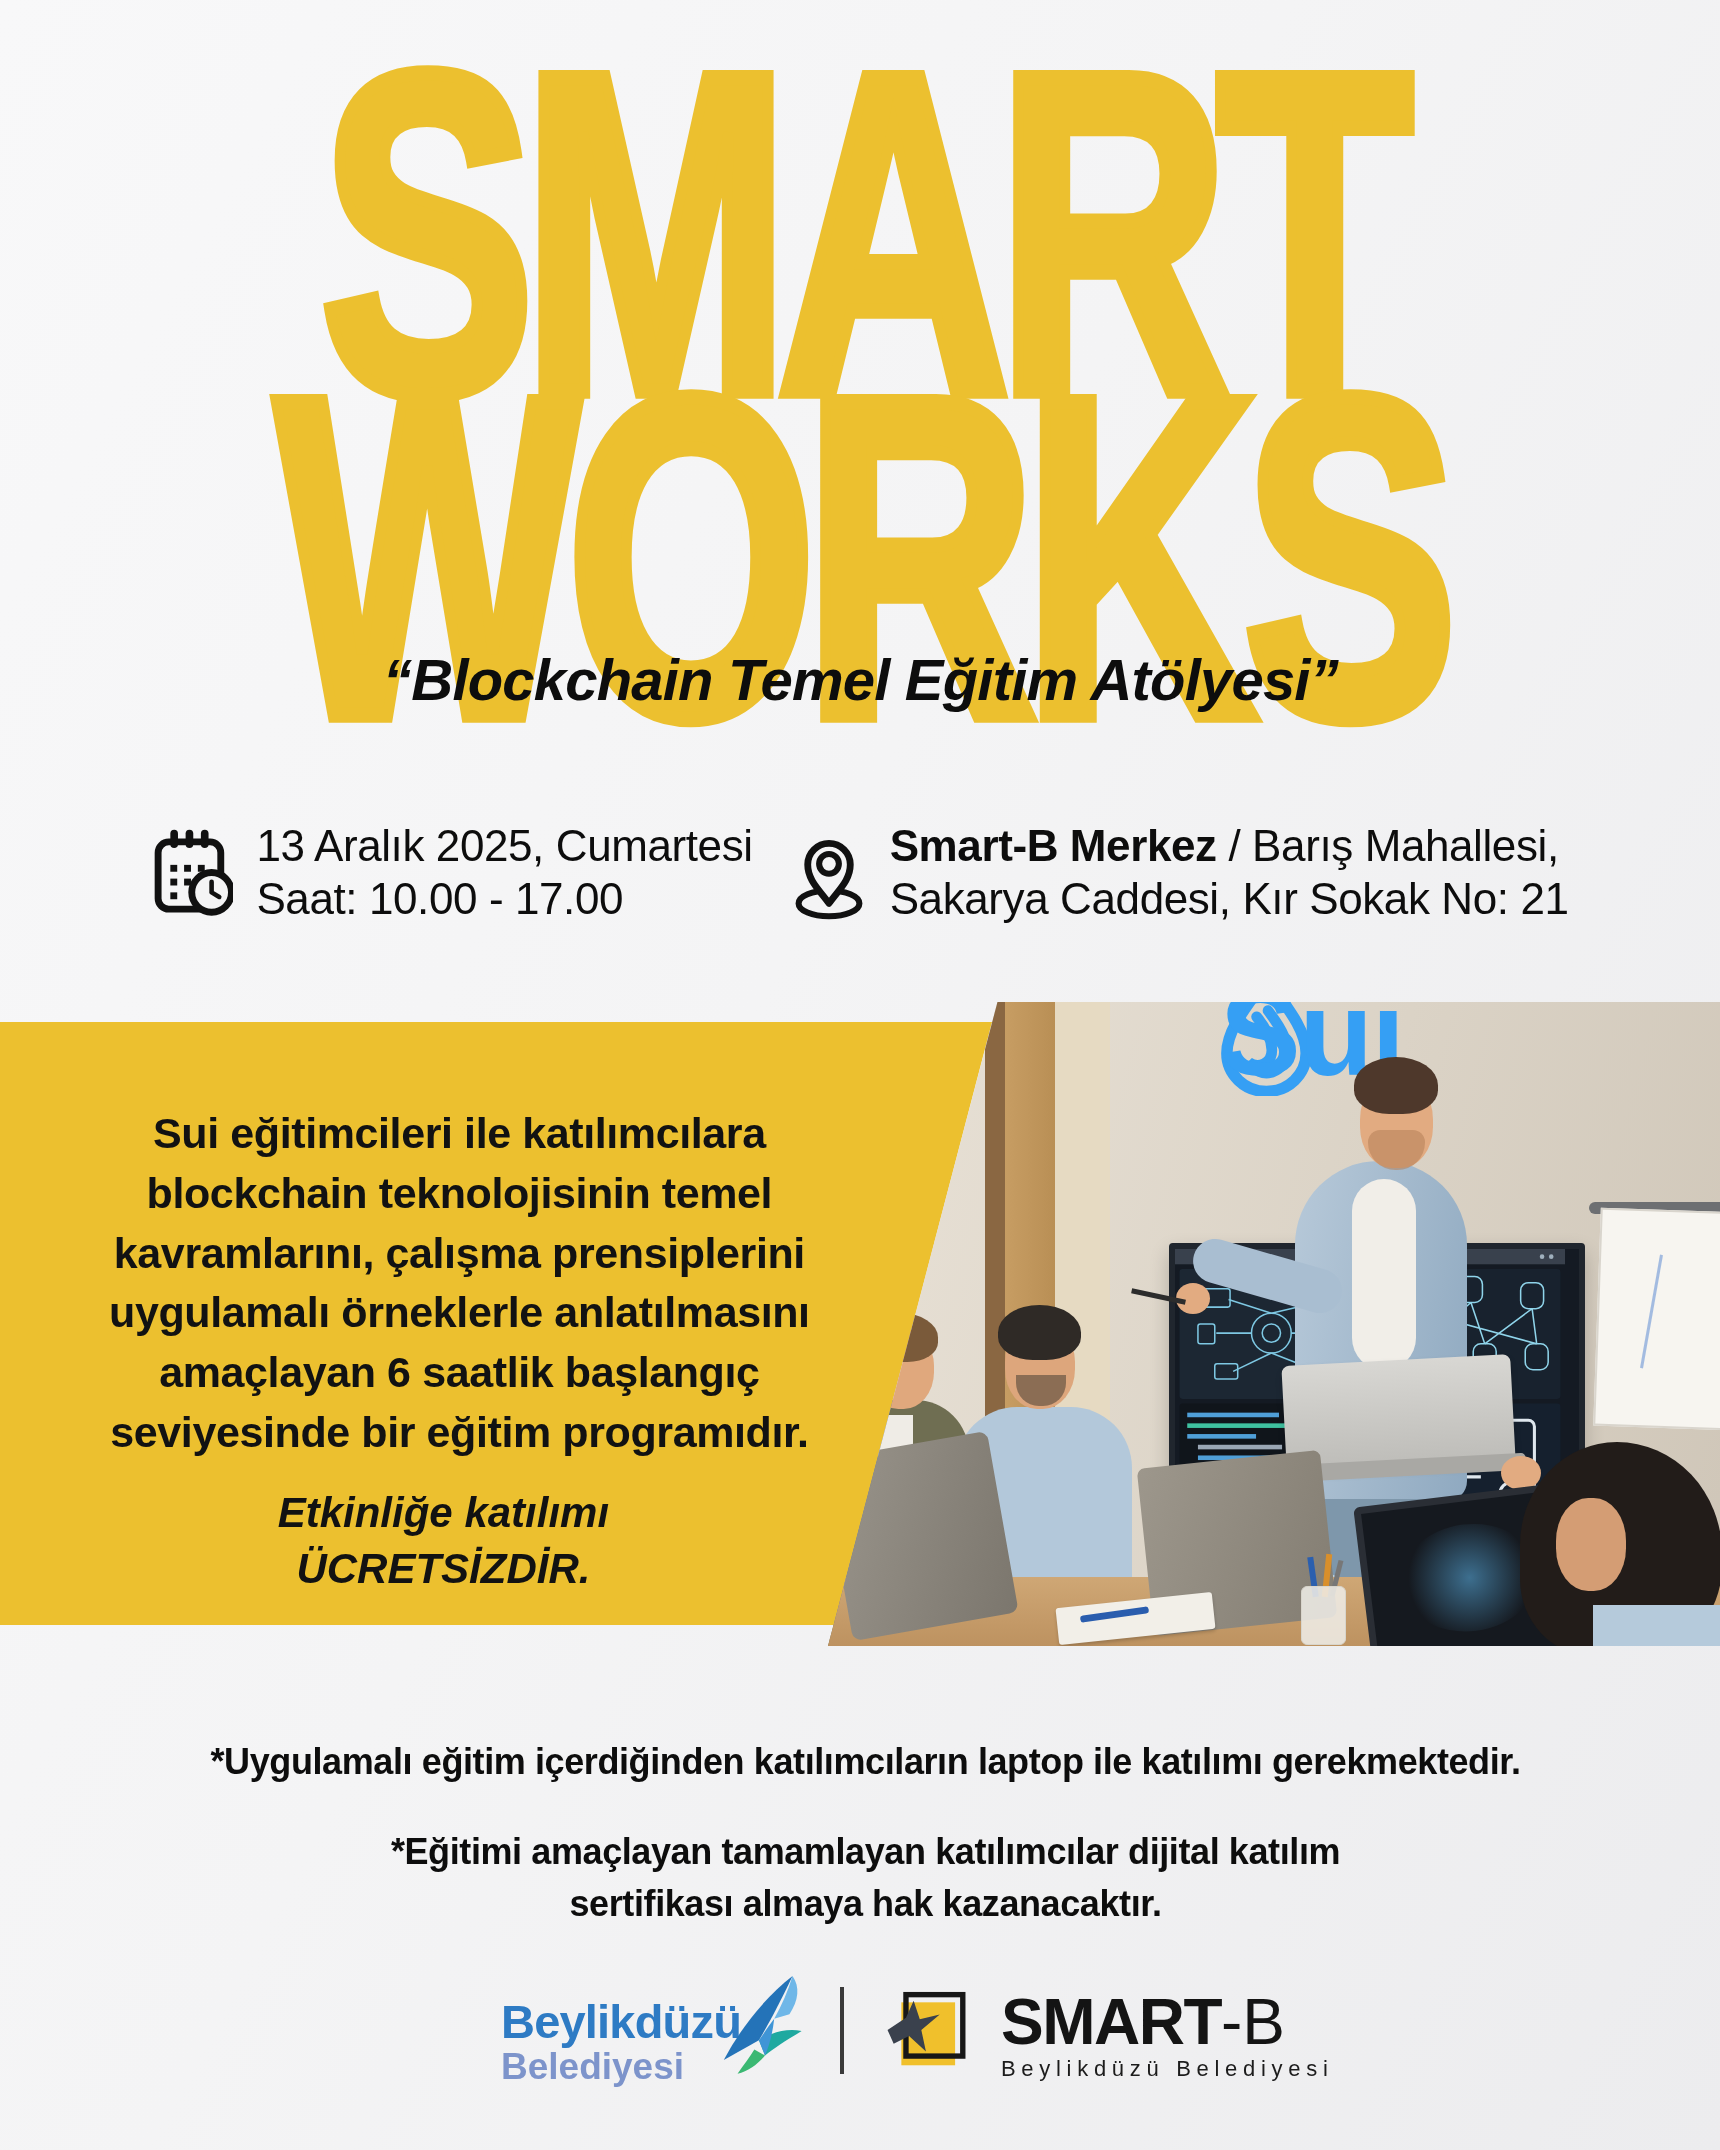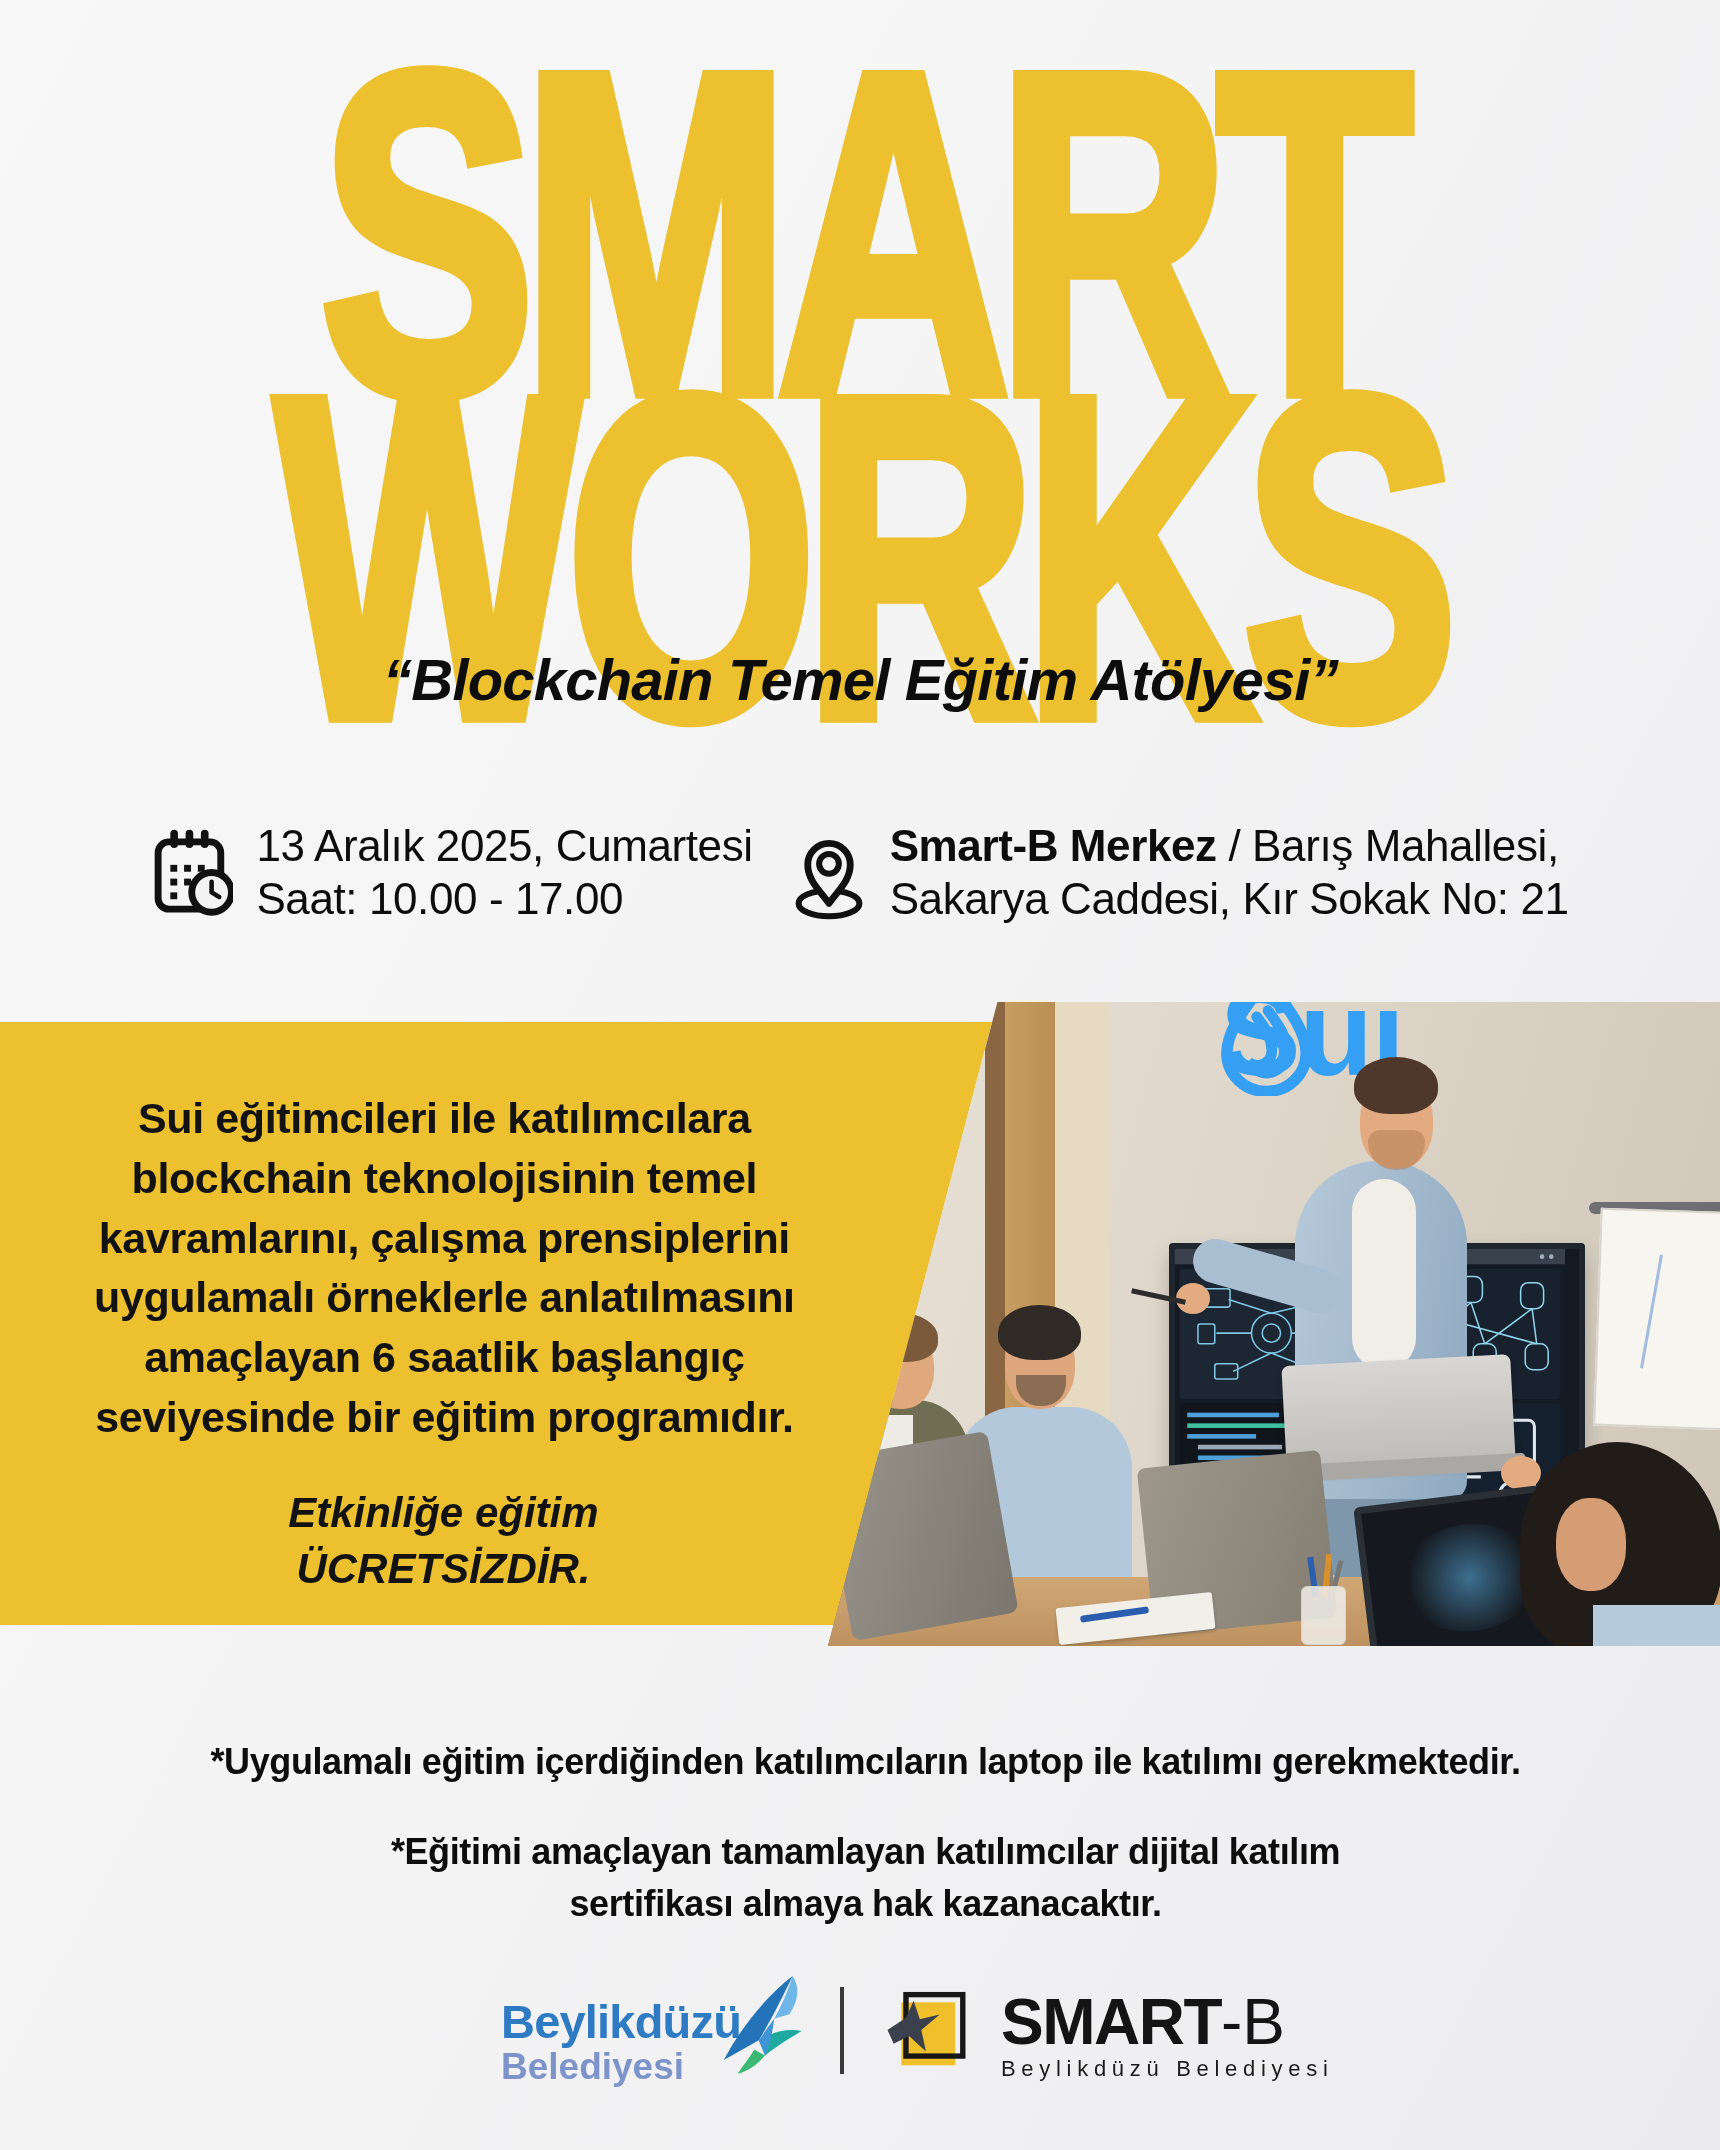--- a/index.html
+++ b/index.html
@@ -36,21 +36,21 @@
   .info-icon{flex:0 0 auto;margin-top:7.6px;}
   .info-text{font-size:44px;line-height:1.2;color:#0d0d0d;letter-spacing:-0.4px;}
   .info-text .b{font-weight:700;}
   
   .ybox{
     position:absolute;left:0;top:1022px;width:992px;height:603px;
     background:#ECC02F;
     clip-path:polygon(0 0,100% 0,84.1% 100%,0 100%);
   }
   .ybox .desc{
-    position:absolute;left:21.4px;top:66px;width:844px;margin:1px;
+    position:absolute;left:21.4px;top:66px;width:844px;margin:16px;
     text-align:center;font-size:43px;font-weight:700;line-height:1.39;
     color:#121212;letter-spacing:-0.4px;white-space:pre-line;
   }
   .ybox .free{
     position:absolute;left:21.4px;top:463px;width:844px;margin:0;
     text-align:center;font-size:42px;font-style:italic;font-weight:700;
     line-height:1.33;color:#121212;white-space:pre-line;
   }
   
   .photo{
@@ -182,21 +182,21 @@
     </div>
   </div>
 
   <div class="ybox">
     <p class="desc">Sui eğitimcileri ile katılımcılara
 blockchain teknolojisinin temel
 kavramlarını, çalışma prensiplerini
 uygulamalı örneklerle anlatılmasını
 amaçlayan 6 saatlik başlangıç
 seviyesinde bir eğitim programıdır.</p>
-    <p class="free">Etkinliğe eğitim
+    <p class="free">Etkinliğe katılımı
 ÜCRETSİZDİR.</p>
   </div>
 
   <div class="photo">
     <div class="wood-dark"></div>
     <div class="wood-mid"></div>
     <div class="wood-light"></div>
 
     <div class="sui">
       <svg width="93" height="125" viewBox="0 0 122 164">

